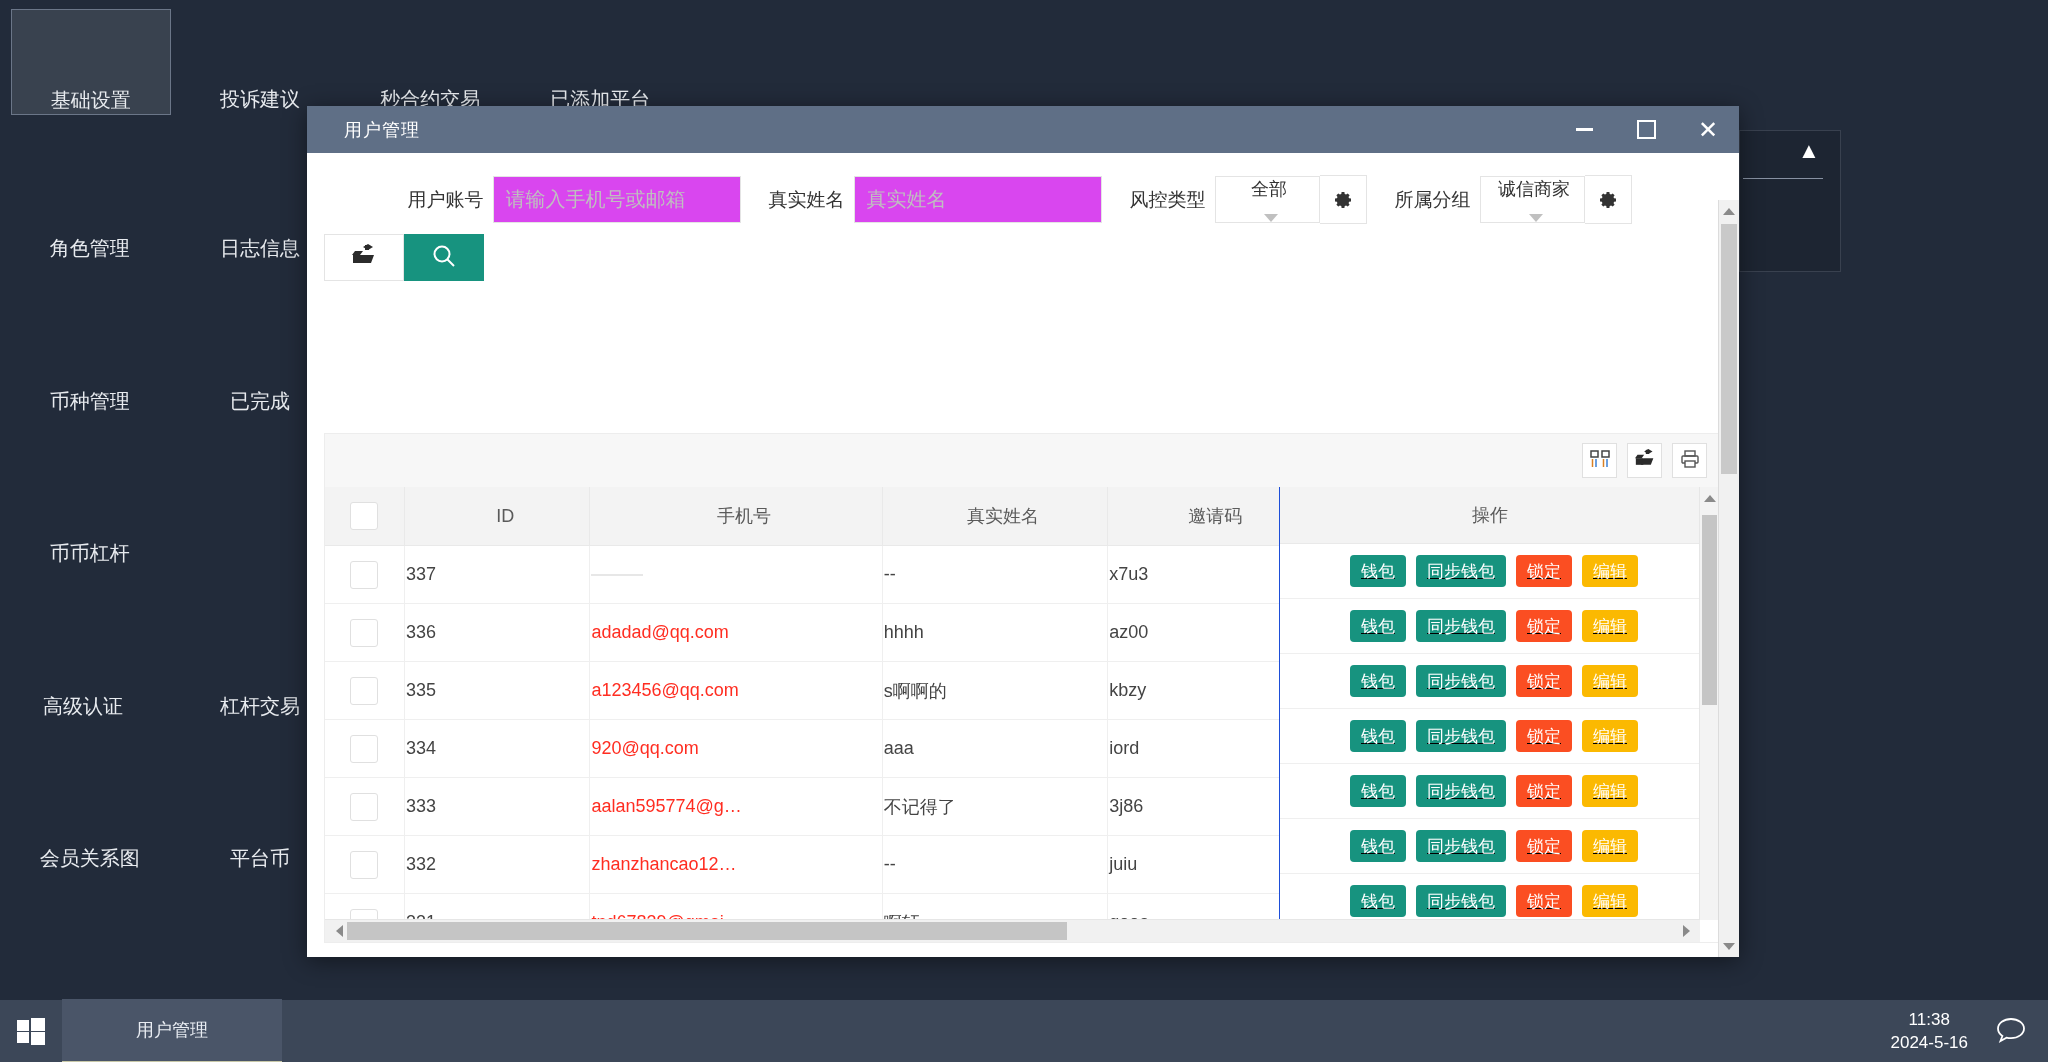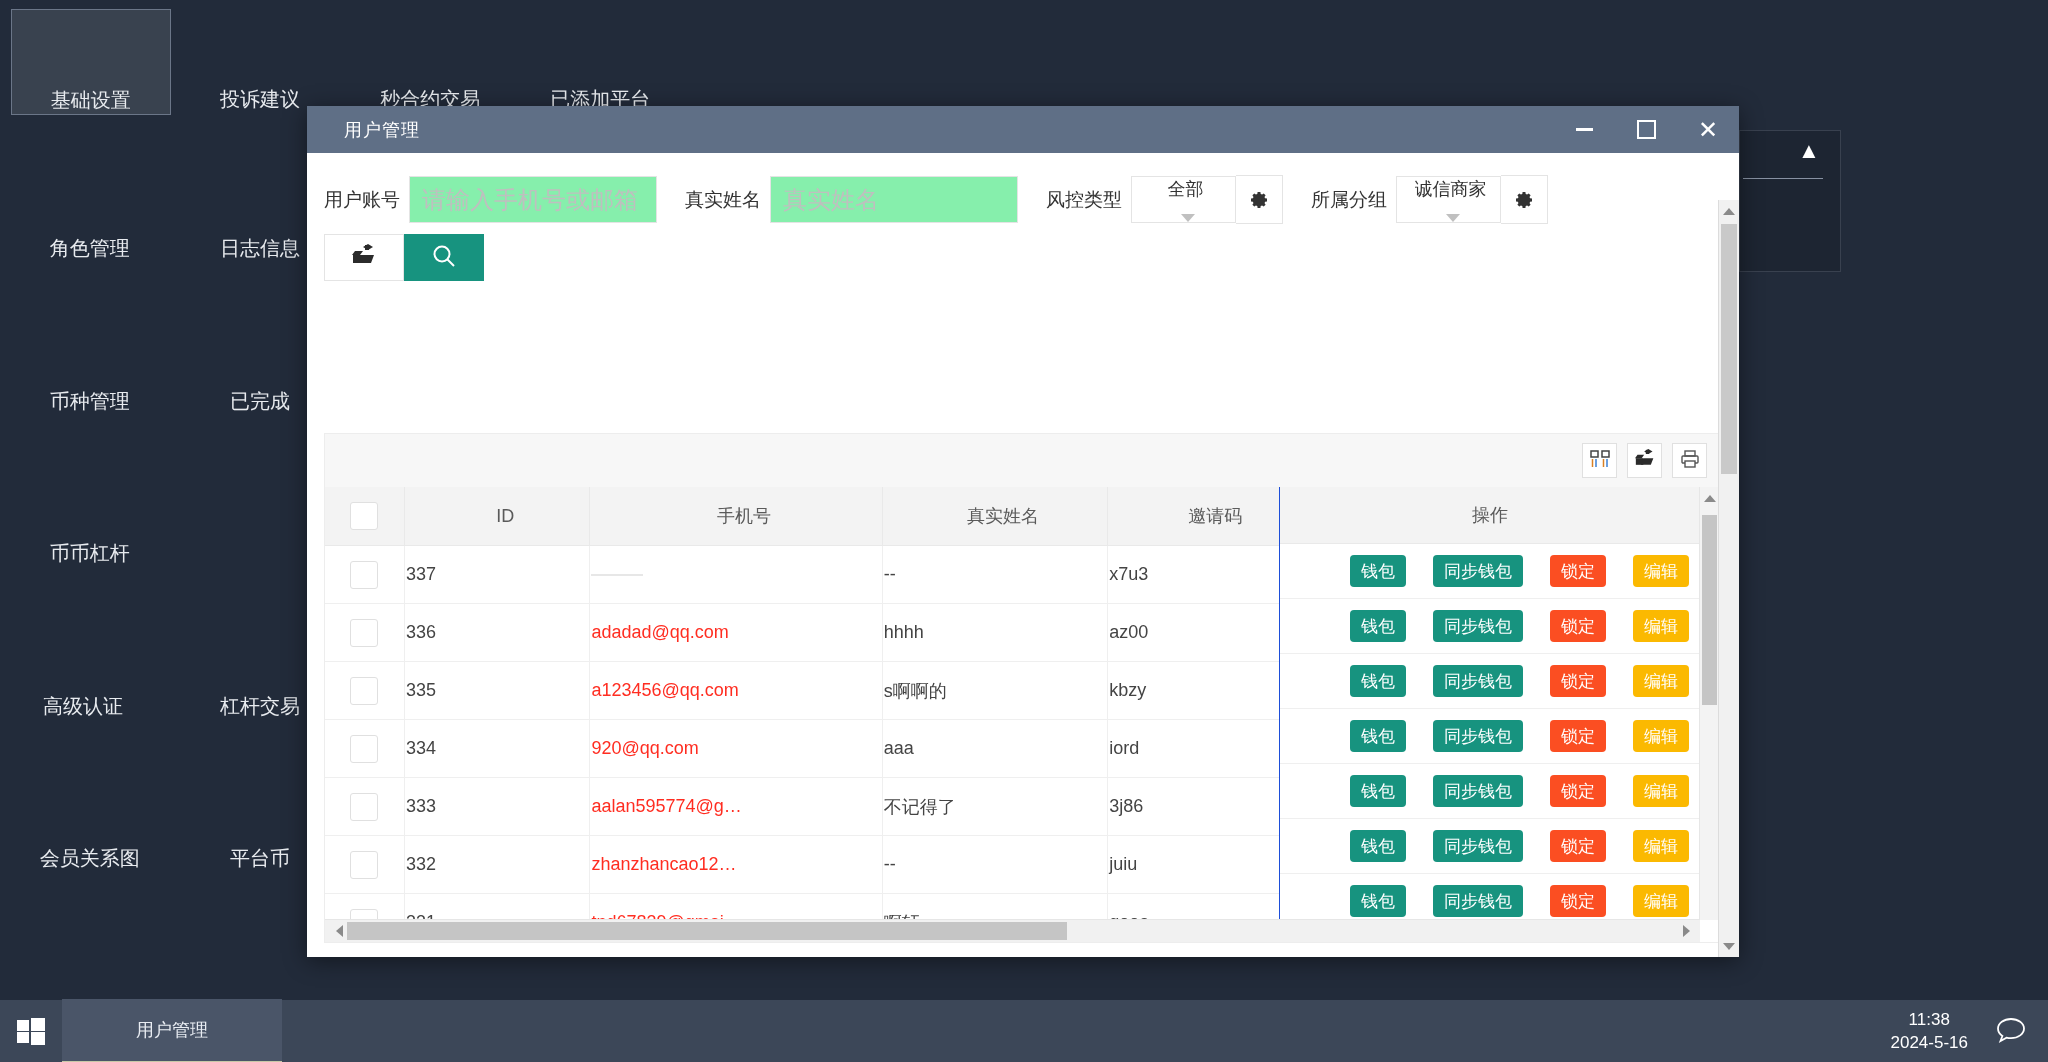--- a/index.html
+++ b/index.html
@@ -47,27 +47,27 @@
     color:#fff;
   }
   .wbtn .mini{width:17px;height:3px;background:#fff;display:block;}
   .wbtn .maxi{width:15px;height:15px;border:2px solid #fff;display:block;}
   .wbtn .closex{font-size:24px;line-height:24px;font-weight:300;}
 
   .wbody{position:relative;height:804px;background:#fff;overflow:hidden;}
 
   
   .filters{
-    display:flex;align-items:center;padding:22px 0 0 17px;gap:4px;
+    display:flex;align-items:center;padding:22px 0 0 17px;gap:4px;justify-content:center;
   }
   .fgroup{display:flex;align-items:center;margin-right:24px;}
   .flabel{font-size:19px;color:#333;margin-right:9px;white-space:nowrap;}
   .finput{
-    width:248px;height:47px;border:1px solid #e4e4e4;background:#86efac;
-    font-size:24px;color:#333;padding:0 12px;box-sizing:border-box;outline:none;
+    width:248px;height:47px;border:1px solid #e4e4e4;background:#d946ef;
+    font-size:20px;color:#333;padding:0 12px;box-sizing:border-box;outline:none;
     font-family:inherit;
   }
   .finput::placeholder{color:#bfbfbf;}
   .fselect{
     width:105px;height:47px;border:1px solid #e4e4e4;background:#fff;
     display:flex;align-items:center;padding:0 8px 0 12px;box-sizing:border-box;
     font-size:18px;color:#333;overflow:hidden;flex-direction:column;
   }
   .fselect .val{flex:1;white-space:nowrap;overflow:hidden;}
   .caret{
@@ -131,21 +131,21 @@
     position:absolute;right:21px;top:53px;bottom:0;width:420px;
     background:#fff;overflow:hidden;border-left:1px solid #1d4ed8;
   }
   .ophead{
     height:56px;background:#f3f3f3;border-bottom:1px solid #e9e9e9;
     display:flex;align-items:center;justify-content:center;
     color:#5a5a5a;font-size:18px;
   }
   .oprow{
     height:55px;border-bottom:1px solid #efefef;display:flex;align-items:center;
-    gap:27px;padding-left:70px;box-sizing:border-box;
+    gap:10px;padding-left:70px;box-sizing:border-box;text-decoration:underline;
   }
   .opbtn{
     height:32px;border-radius:4px;color:#fff;font-size:17px;
     display:flex;align-items:center;justify-content:center;padding:0 11px;
     white-space:nowrap;
   }
   .opbtn.wallet{background:#17937f;}
   .opbtn.sync{background:#17937f;}
   .opbtn.lock{background:#fb4e22;}
   .opbtn.edit{background:#fbb901;}

